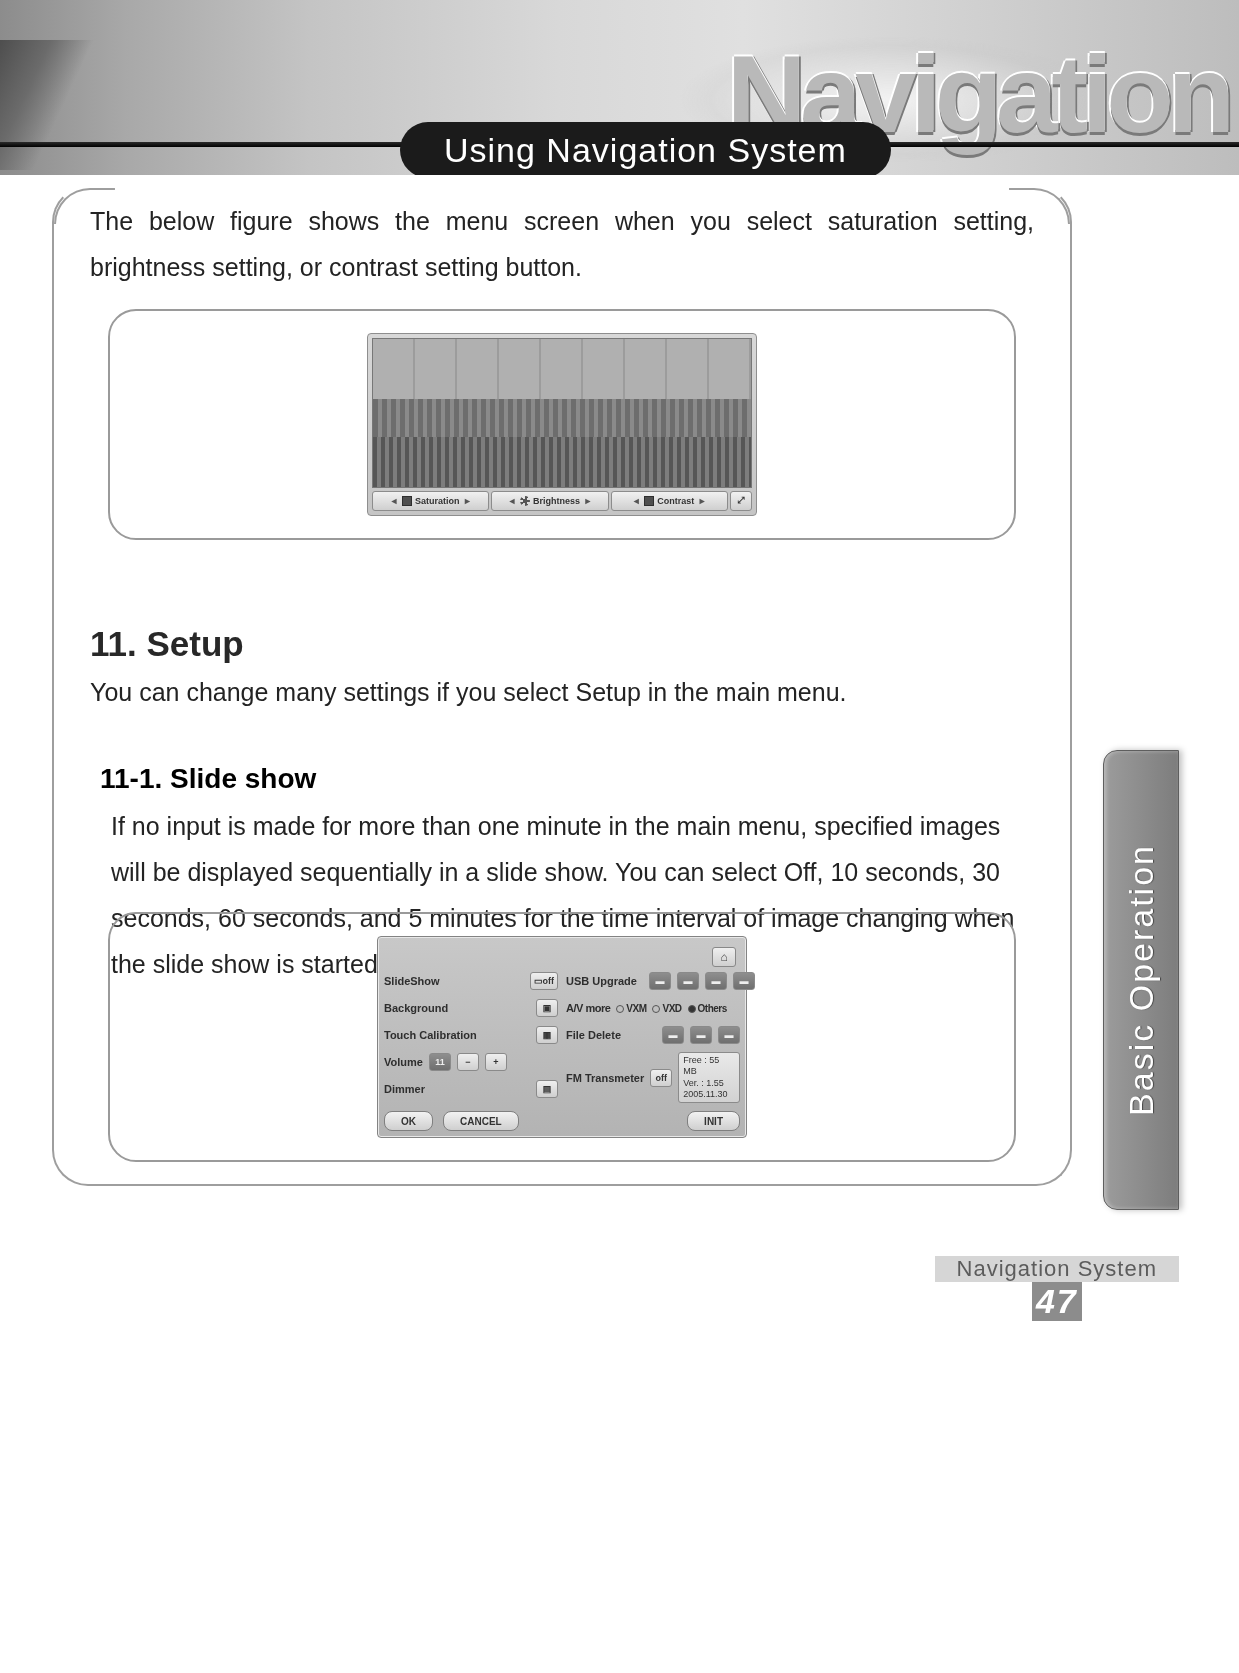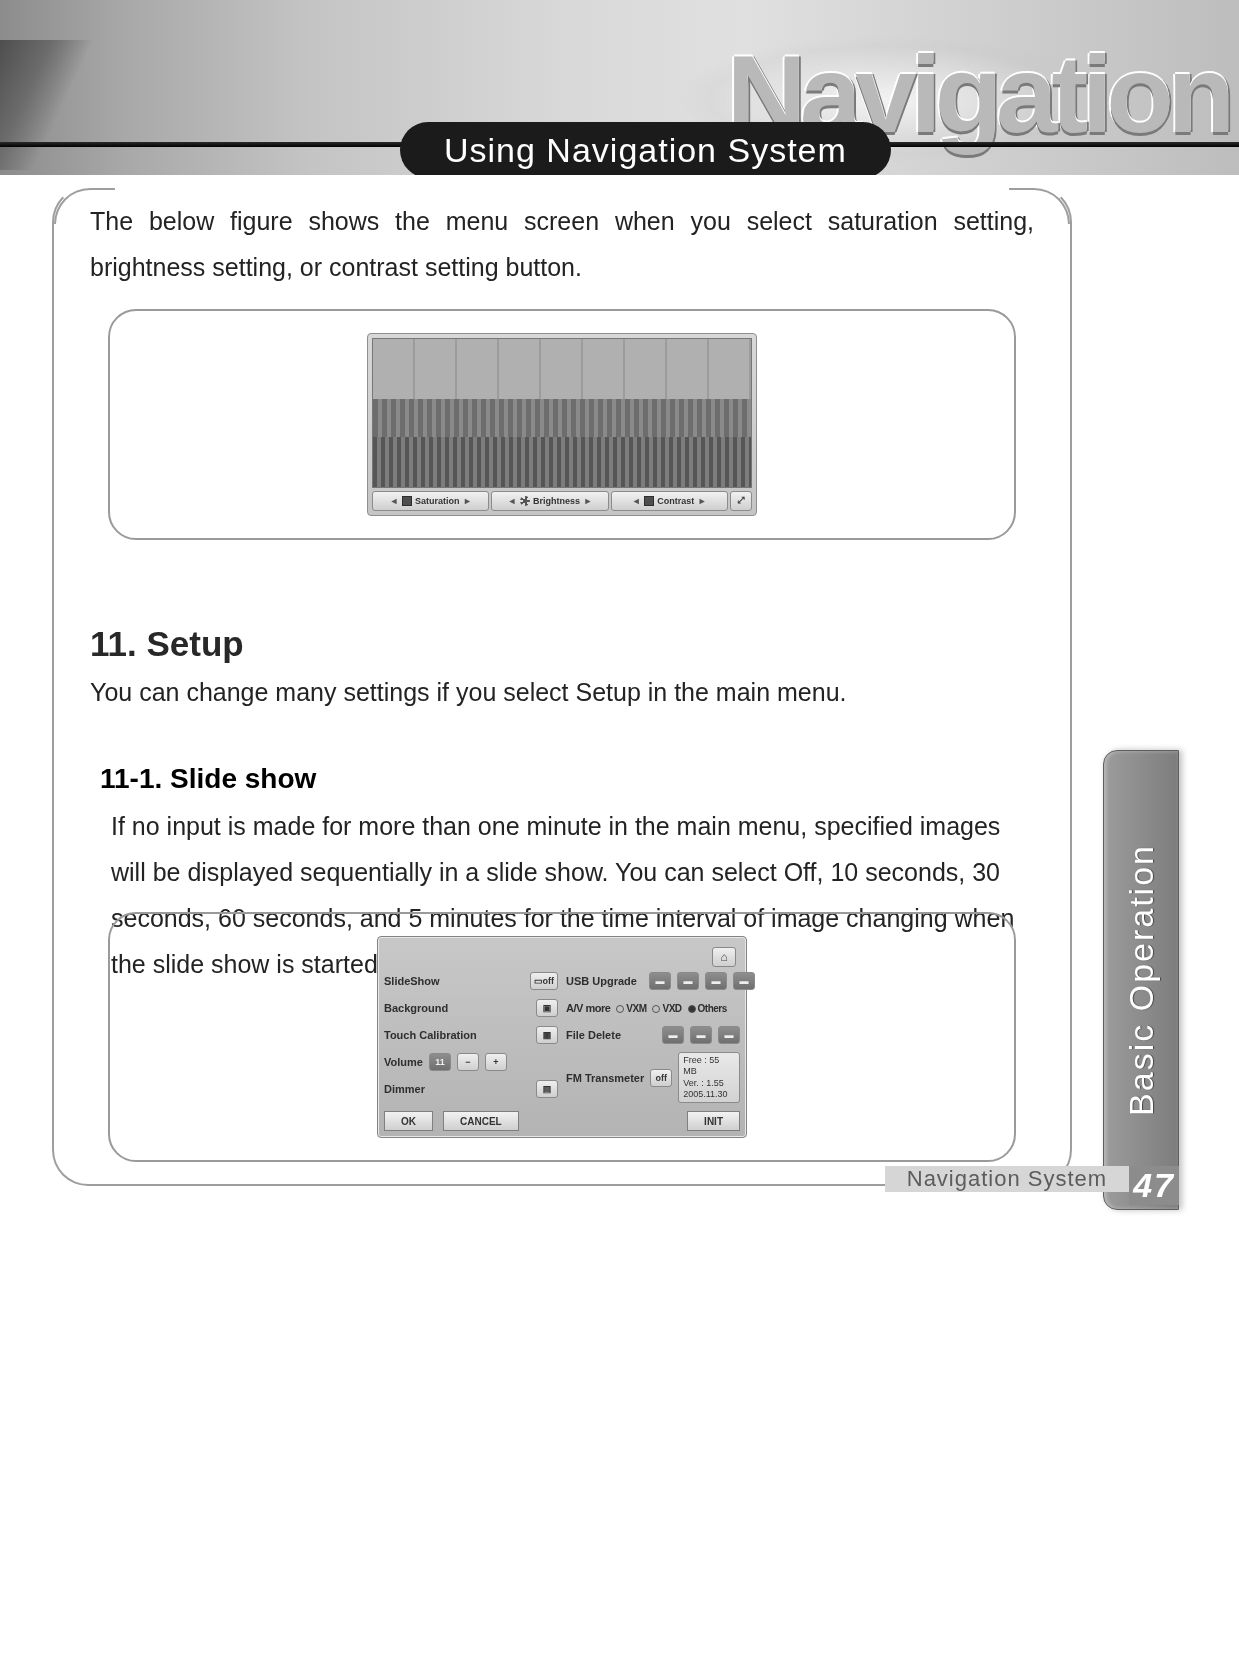--- a/index.html
+++ b/index.html
@@ -262,21 +262,21 @@
     color:#333;
     font-weight: normal;
   }
   .fig2-foot {
     display:flex; gap:10px; margin-top:8px; align-items:center;
   }
   .pillbtn {
     height: 20px; padding: 0 16px;
     background: linear-gradient(#f2f2f2,#cfcfcf);
     border: 1px solid #7f7f7f;
-    border-radius: 0;
+    border-radius: 8px;
     font-size: 10px; font-weight: bold;
     display:flex;align-items:center;justify-content:center;
     color:#333;
   }
   .fig2-foot .spacer { flex:1; }
 
   
   .side-tab {
     position: absolute;
     right: 60px;
@@ -304,24 +304,25 @@
   
   .footer {
     position: absolute;
     right: 60px;
     bottom: 350px;
   }
   
   .footer {
     position: absolute;
     right: 60px;
-    top: 1166px;
-    display: flex;
-    align-items: flex-start;
+    top: 1256px;
+    display: flex;
+    align-items: center;
     height: 48px;
+    flex-direction: column;
   }
   .footer-label {
     background: #d6d6d6;
     color: #5c5c5c;
     font-family: "Trebuchet MS", Arial, sans-serif;
     font-size: 22px;
     letter-spacing: 1px;
     display: flex;
     align-items: center;
     padding: 0 22px;

